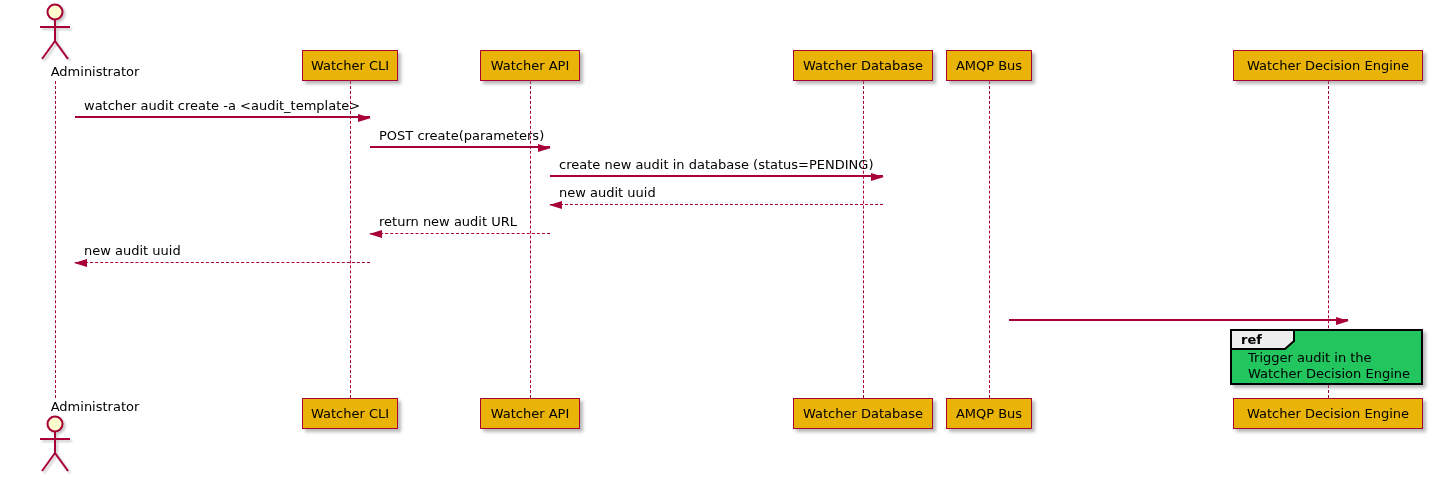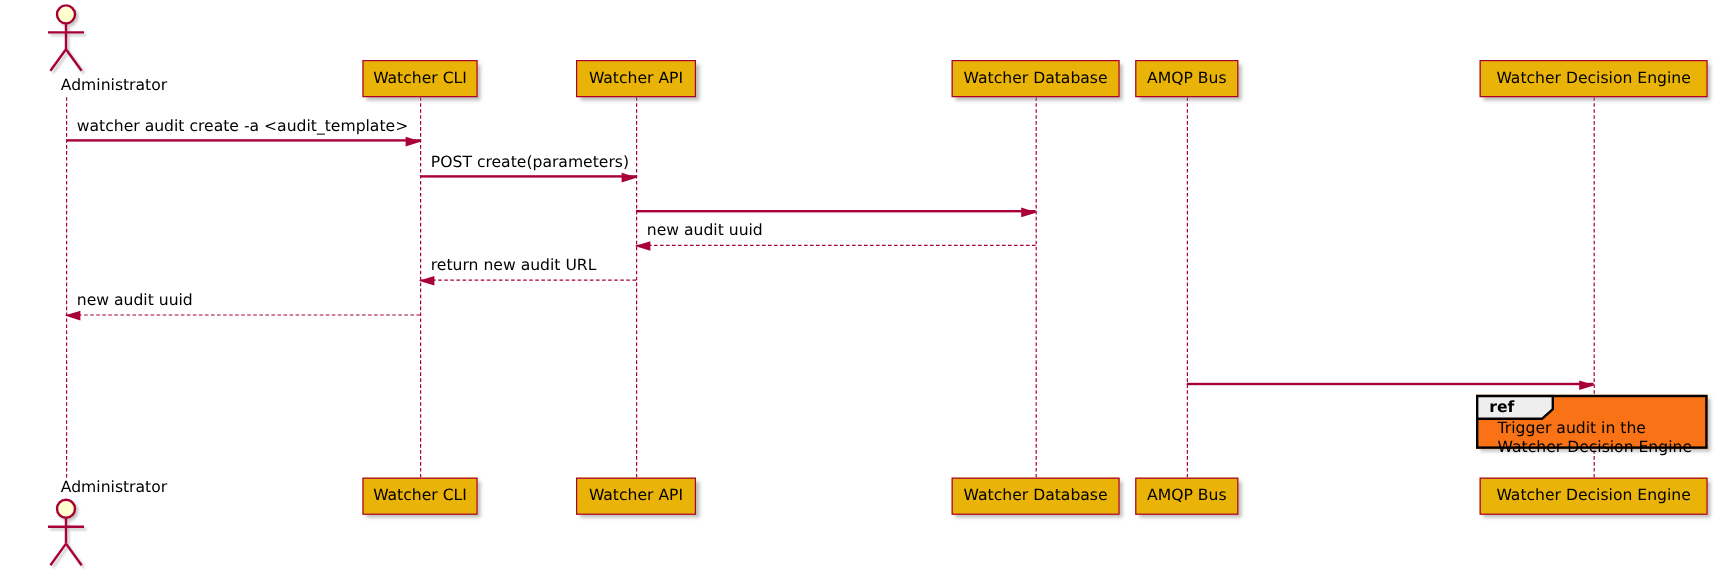--- a/index.html
+++ b/index.html
@@ -20,33 +20,33 @@
     box-shadow:3px 3px 3px rgba(130,130,130,0.55);
     display:flex; align-items:center; justify-content:center;
     white-space:nowrap; z-index:2;
   }
   
   .actor-svg { position:absolute; z-index:2;
     filter:drop-shadow(2px 2px 1px rgba(130,130,130,0.45)); }
   .actor-label { position:absolute; left:5px; width:100px; text-align:center;
     white-space:nowrap; z-index:2;margin-left:40px; }
   
-  .msg { position:absolute; height:18px; z-index:1; }
+  .msg { position:absolute; height:18px; z-index:1;margin-left:20px; }
   .msg .line { position:absolute; left:0; right:0; bottom:0; height:0; }
   .msg .line.solid  { border-bottom:2px solid #A80036; }
   .msg .line.dashed { border-bottom:1.5px dashed #A80036; }
   .msg .label { position:absolute; left:9px; bottom:5px; white-space:nowrap; }
   .head { position:absolute; width:0; height:0; bottom:-4px;
     border-top:4.5px solid transparent; border-bottom:4.5px solid transparent; }
   .head.right { right:-1px; border-left:13px solid #A80036; }
   .head.left  { left:-1px;  border-right:13px solid #A80036; }
   
   .ref {
-    position:absolute; left:1230px; top:329px; width:193px; height:45px;
-    box-sizing:border-box; background:#f97316; border:2px solid #000;
+    position:absolute; left:1230px; top:329px; width:193px; height:56px;
+    box-sizing:border-box; background:#22c55e; border:2px solid #000;
     box-shadow:3px 3px 3px rgba(130,130,130,0.55); z-index:3;
   }
   .ref .tab { position:absolute; left:-2px; top:-2px; }
   .ref .keyword { position:absolute; left:9px; top:1px; font-weight:bold; }
   .ref .l1 { position:absolute; left:16px; top:19px; white-space:nowrap; }
   .ref .l2 { position:absolute; left:16px; top:35px; white-space:nowrap; }
 </style>
 </head>
 <body>
 
@@ -80,20 +80,21 @@
     <div class="head right"></div>
   </div>
 
   <div class="msg" style="left:350px; top:130px; width:180px;">
     <div class="label">POST create(parameters)</div>
     <div class="line solid"></div>
     <div class="head right"></div>
   </div>
 
   <div class="msg" style="left:530px; top:159px; width:333px;">
+    <div class="label">create new audit in database (status=PENDING)</div>
     <div class="line solid"></div>
     <div class="head right"></div>
   </div>
 
   <div class="msg" style="left:530px; top:187px; width:333px;">
     <div class="label">new audit uuid</div>
     <div class="line dashed"></div>
     <div class="head left"></div>
   </div>
 

